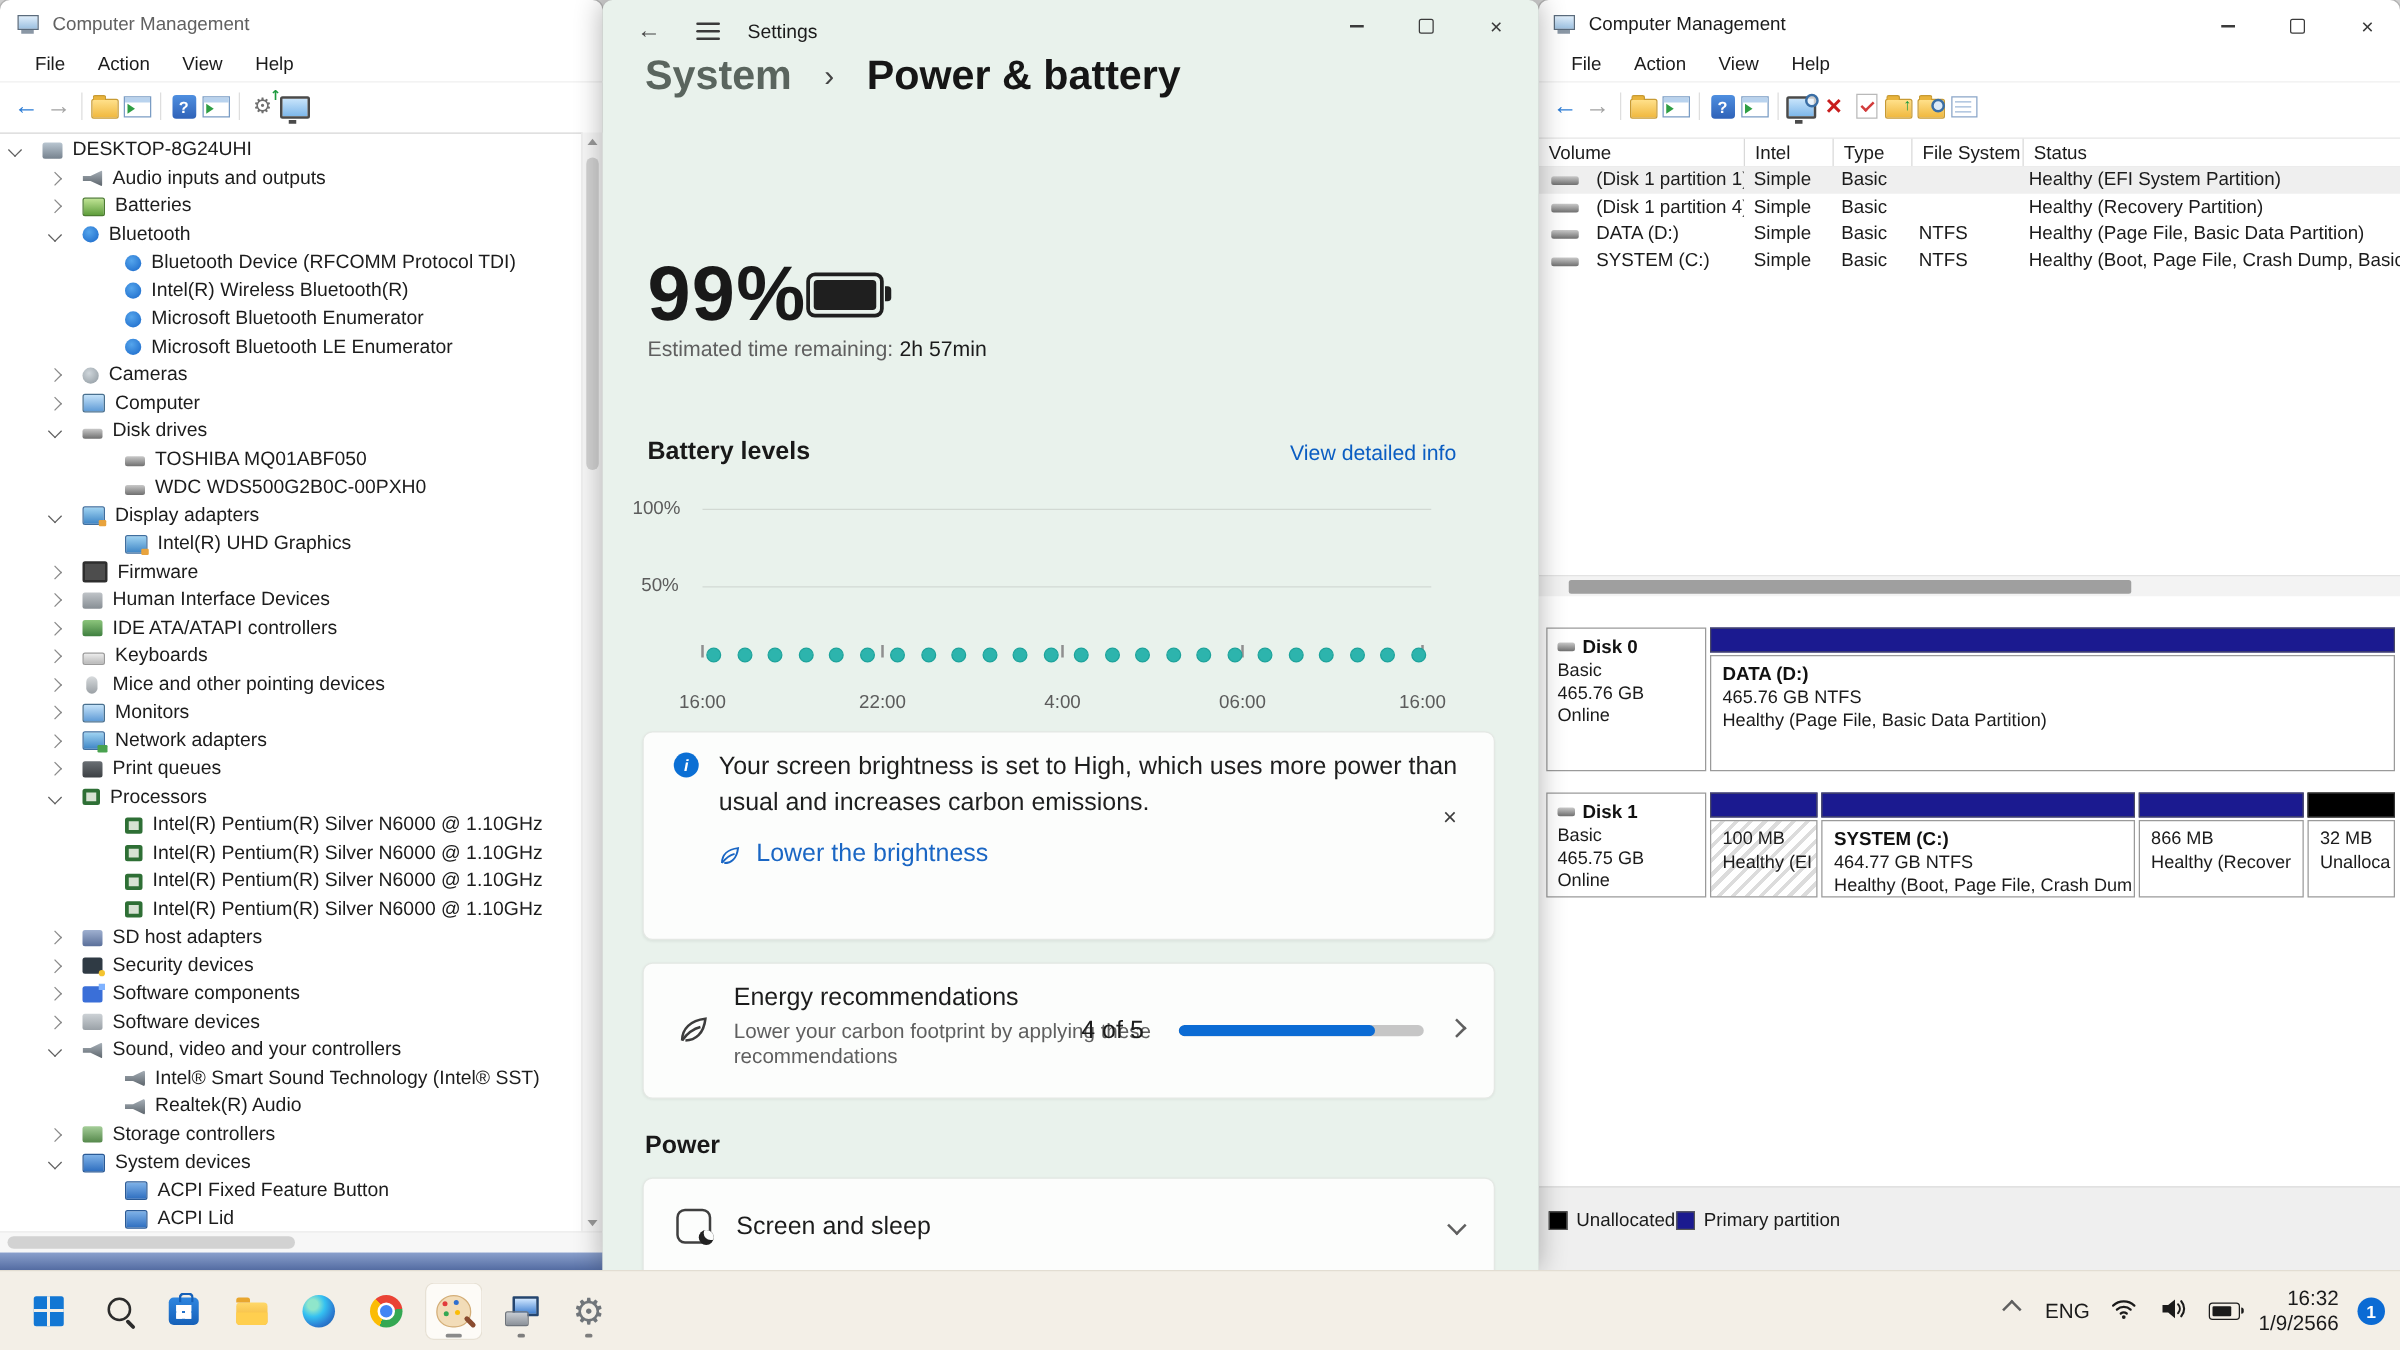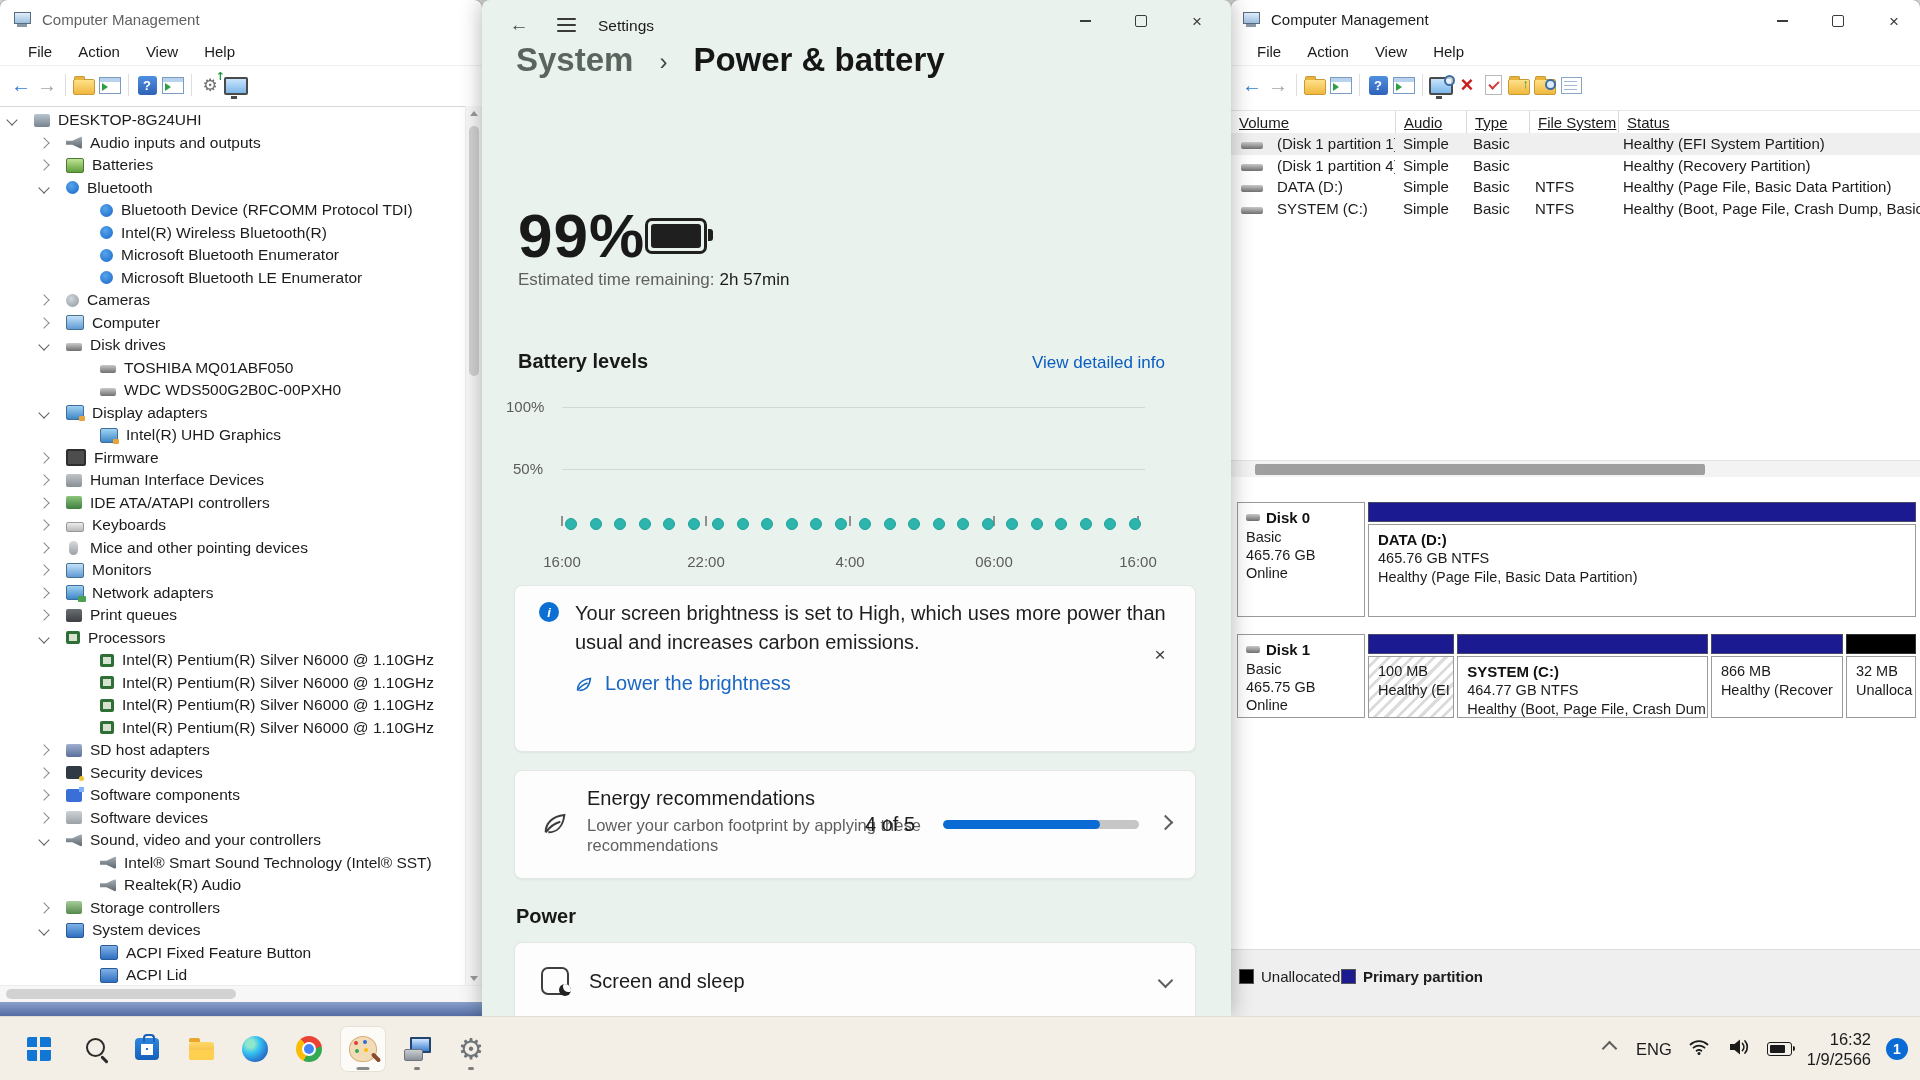--- a/index.html
+++ b/index.html
@@ -145,21 +145,21 @@
   .moon{position:absolute;right:-4px;bottom:-3px;width:12px;height:12px;border-radius:50%;background:#222;overflow:hidden;}
   .moon::after{content:"";position:absolute;left:4px;top:-3px;width:11px;height:11px;border-radius:50%;background:#fcfdfc;}
   .sleep-label{position:absolute;left:74px;top:27px;font-size:20px;color:#1c1c1c;}
   #sleep-card .card-chev{top:32px;}
   
   #rightwin{left:1231px;top:0;width:689px;height:1016px;}
   #rightwin .mmc-titlebar{padding-left:12px;}
   #rightwin .mmc-title{color:#1a1a1a;}
   #rightwin .wc-box{right:-2px;}
   .dm-header{position:absolute;top:110px;left:0;right:0;height:22px;border-bottom:1px solid #d9d9d9;border-top:1px solid #e6e6e6;display:flex;font-size:15px;color:#1b1b1b;}
-  .dm-header span{border-right:1px solid #d9d9d9;display:flex;align-items:center;padding-left:8px;text-decoration:underline;}
+  .dm-header span{border-right:1px solid #d9d9d9;display:flex;align-items:center;padding-left:8px;}
   .c-vol{width:156px;}.c-lay{width:62px;}.c-typ{width:54px;}.c-fs{width:80px;}.c-st{flex:1;border-right:none!important;}
   .dm-rows{position:absolute;top:133px;left:0;right:0;}
   .dm-row{display:flex;height:21.5px;align-items:center;font-size:15px;color:#1b1b1b;white-space:nowrap;}
   .dm-row span{padding-left:8px;overflow:hidden;flex:none;}
   .dm-row .c-st{overflow:hidden;}
   .rowsel{background:#efefef;}
   .vol-ic{display:inline-block;width:14px;height:7px;background:linear-gradient(#c9c9c9,#6f6f6f);border-radius:2px;margin:0 6px 0 2px;}
   .hscroll-right{position:absolute;top:460px;left:0;right:0;height:17px;background:#f3f3f3;border-top:1px solid #e3e3e3;border-bottom:1px solid #e3e3e3;}
   .hscroll-right .hthumb{left:24px;width:450px;background:#9f9f9f;border-radius:2px;top:3px;height:11px;}
   .diskpane{position:absolute;top:477px;left:0;right:0;bottom:66px;background:#fff;}
@@ -754,21 +754,21 @@
           <span class="tb-find"></span>
         </span>
         <span class="tbi">
           <span class="tb-props"></span>
         </span>
       </span>
   </div>
 
   <div class="dm-header">
     <span class="c-vol">Volume</span>
-    <span class="c-lay">Audio</span>
+    <span class="c-lay">Intel</span>
     <span class="c-typ">Type</span>
     <span class="c-fs">File System</span>
     <span class="c-st">Status</span>
   </div>
   <div class="dm-rows">
 
   <div class="dm-row rowsel">
         <span class="c-vol"><span class="vol-ic"></span><span>(Disk 1 partition 1)</span></span>
         <span class="c-lay">Simple</span>
         <span class="c-typ">Basic</span>
@@ -871,21 +871,21 @@
           </div>
         </div>
     </div>
   </div>
 
   <div class="legendbar">
     <div class="leg-item" style="left:8px;">
       <span class="leg-sq sw-unallocated"></span>
       <span>Unallocated</span>
     </div>
-    <div class="leg-item" style="left:110px;font-weight:bold;">
+    <div class="leg-item" style="left:110px;">
       <span class="leg-sq sw-primary"></span>
       <span>Primary partition</span>
     </div>
   </div>
 </div>
 
 <div id="taskbar">
   <div class="apps">
 
   <div class="app">

